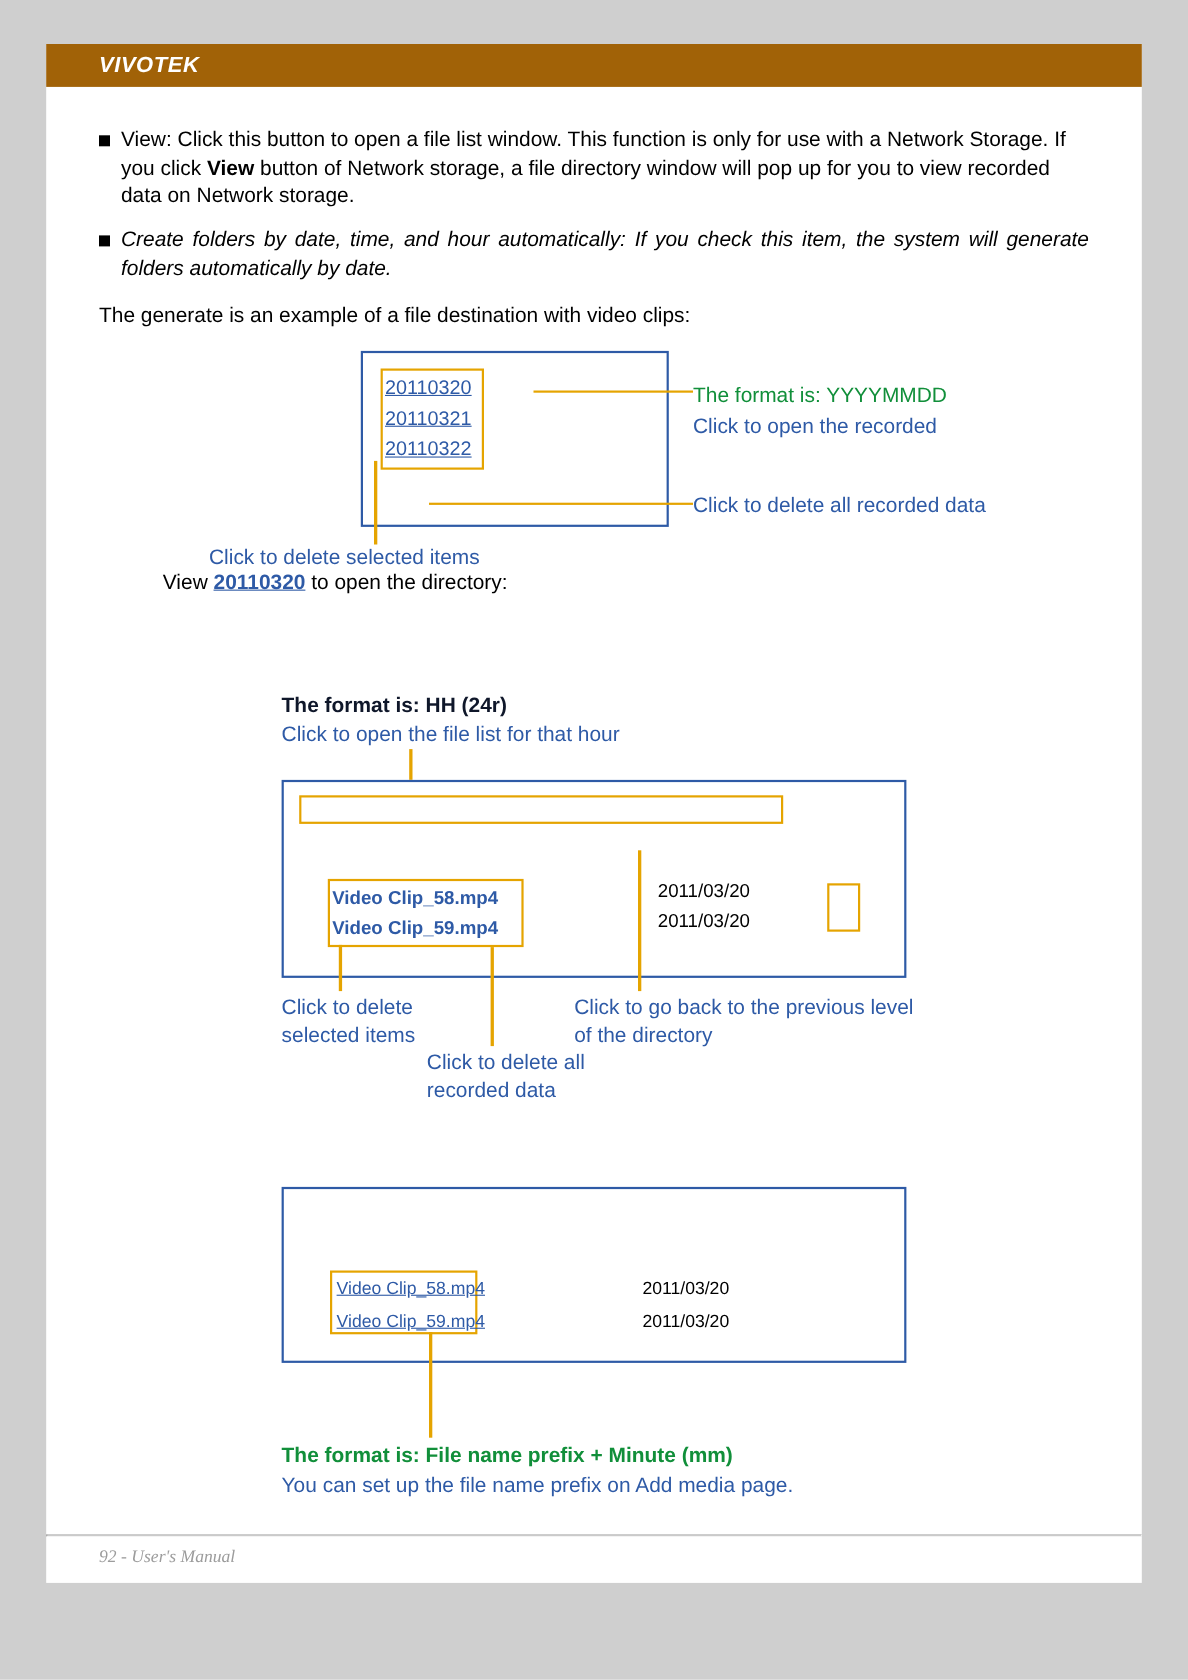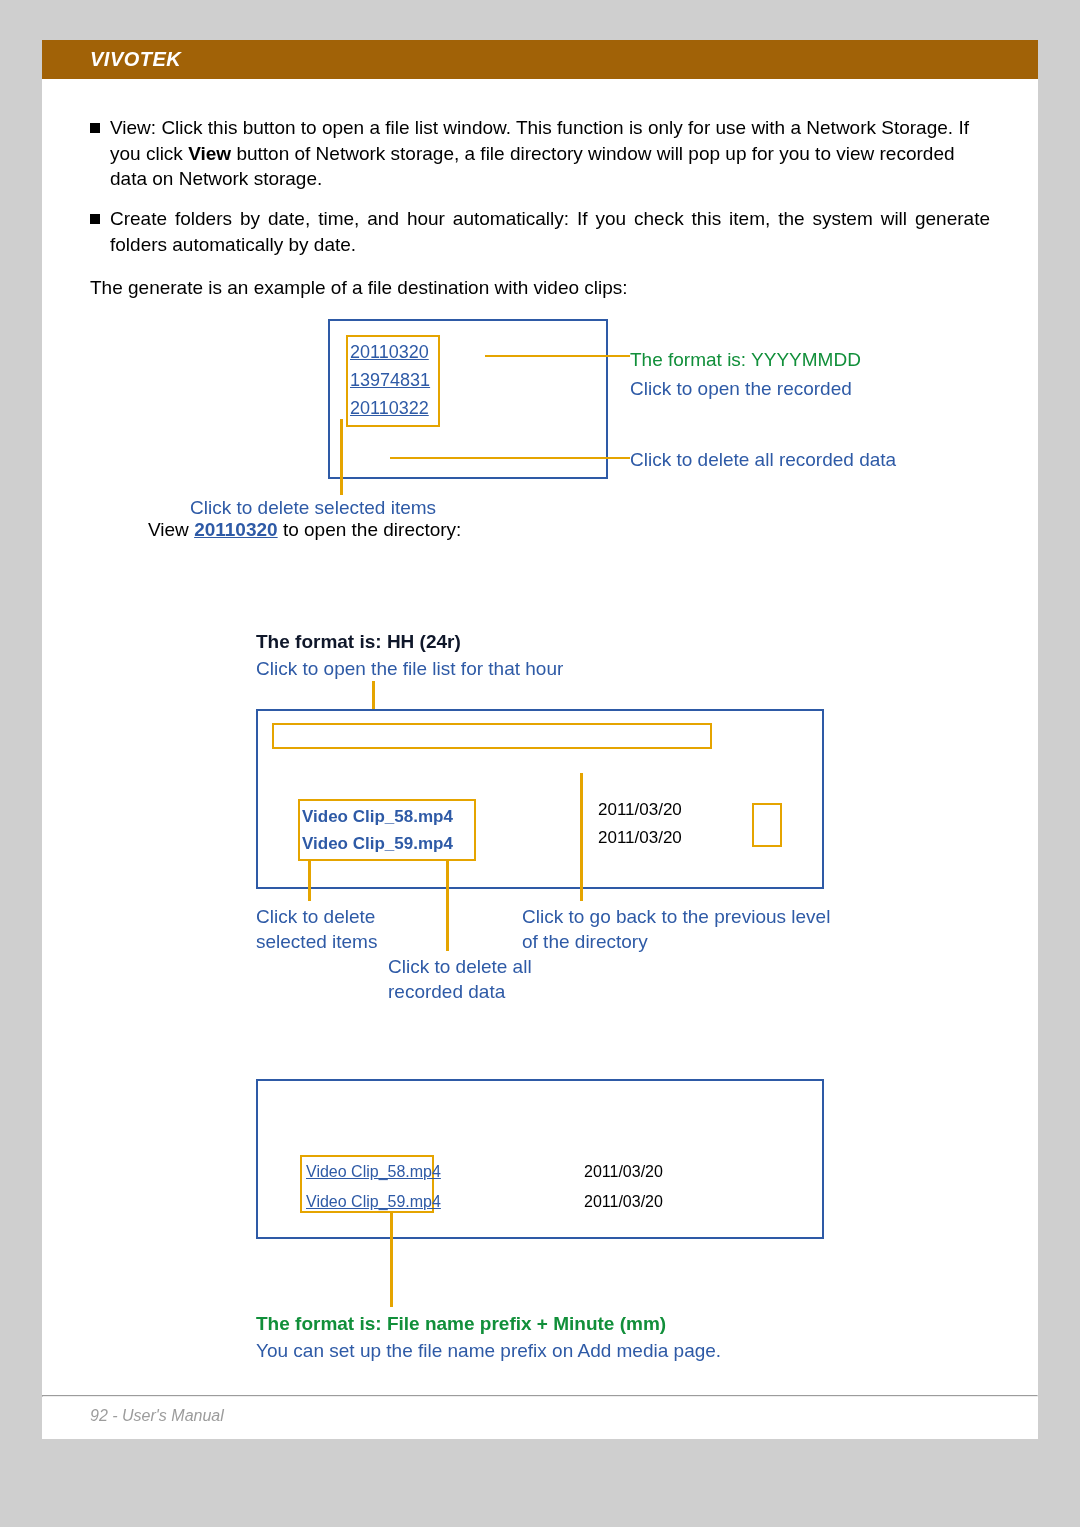--- a/index.html
+++ b/index.html
@@ -23,21 +23,21 @@
   .content {
     padding: 36px 48px 0 48px;
     color: #000;
     font-size: 19px;
     line-height: 1.35;
   }
   .bullet-row { display: flex; margin-bottom: 14px; }
   .bullet-sq { width: 10px; height: 10px; background: #000; display: inline-block; margin-top: 8px; margin-right: 10px; flex: 0 0 auto; }
   .bullet-text { flex: 1; }
   .bold { font-weight: bold; }
-  .justify { text-align: justify; }
+  .justify { text-align: justify; font-style: italic; }
   .intro-line { margin: 18px 0 22px 0; }
 
   
   .diagram-area { position: relative; height: 260px; margin-top: -4px; }
   .dir-box {
     position: absolute;
     left: 238px; top: 0;
     width: 280px; height: 160px;
     border: 2px solid #2e5aa6;
     background: #fff;
@@ -126,21 +126,21 @@
   .f3b { position: absolute; left: 48px; top: 110px; color: #2e5aa6; font-size: 16px; text-decoration: underline; }
   .d3a { position: absolute; left: 326px; top: 80px; font-size: 16px; }
   .d3b { position: absolute; left: 326px; top: 110px; font-size: 16px; }
 
   .vline3 { position: absolute; left: 300px; top: 132px; width: 0; height: 96px; border-left: 3px solid #e5a400; }
   .cap3a { position: absolute; left: 166px; top: 232px; font-size: 19px; }
   .cap3a .green { color: #118f3a; font-weight: bold; display: block; }
   .cap3a .blue { color: #2e5aa6; display: block; margin-top: 2px; }
 
   .footer {
-    position: absolute; left: 0; bottom: 0; width: 100%;
+    position: absolute; left: 0; bottom: 0; width: 100%; font-family: Liberation Serif, serif;
   }
   .footer-line { border-top: 1.5px solid #9c9c9c; margin: 0; }
   .footer-text { color: #9c9c9c; font-style: italic; font-size: 16px; padding: 10px 0 14px 48px; }
 </style>
 </head>
 <body>
 
 <div class="page">
 
   <div class="header-band">
@@ -160,21 +160,21 @@
       <span class="bullet-sq"></span>
       <div class="bullet-text justify">Create folders by date, time, and hour automatically: If you check this item, the system will generate folders automatically by date.</div>
     </div>
 
     <div class="intro-line">The generate is an example of a file destination with video clips:</div>
 
     <div class="diagram-area">
       <div class="dir-box">
         <div class="date-group-highlight">
           <a class="date-link" href="#">20110320</a>
-          <a class="date-link" href="#">13974831</a>
+          <a class="date-link" href="#">20110321</a>
           <a class="date-link" href="#">20110322</a>
         </div>
       </div>
       <div class="hline1a"></div>
       <div class="callout-r1">
         <span class="green">The format is: YYYYMMDD</span>
         <span class="blue">Click to open the recorded</span>
       </div>
       <div class="hline1b"></div>
       <div class="callout-r2">Click to delete all recorded data</div>

